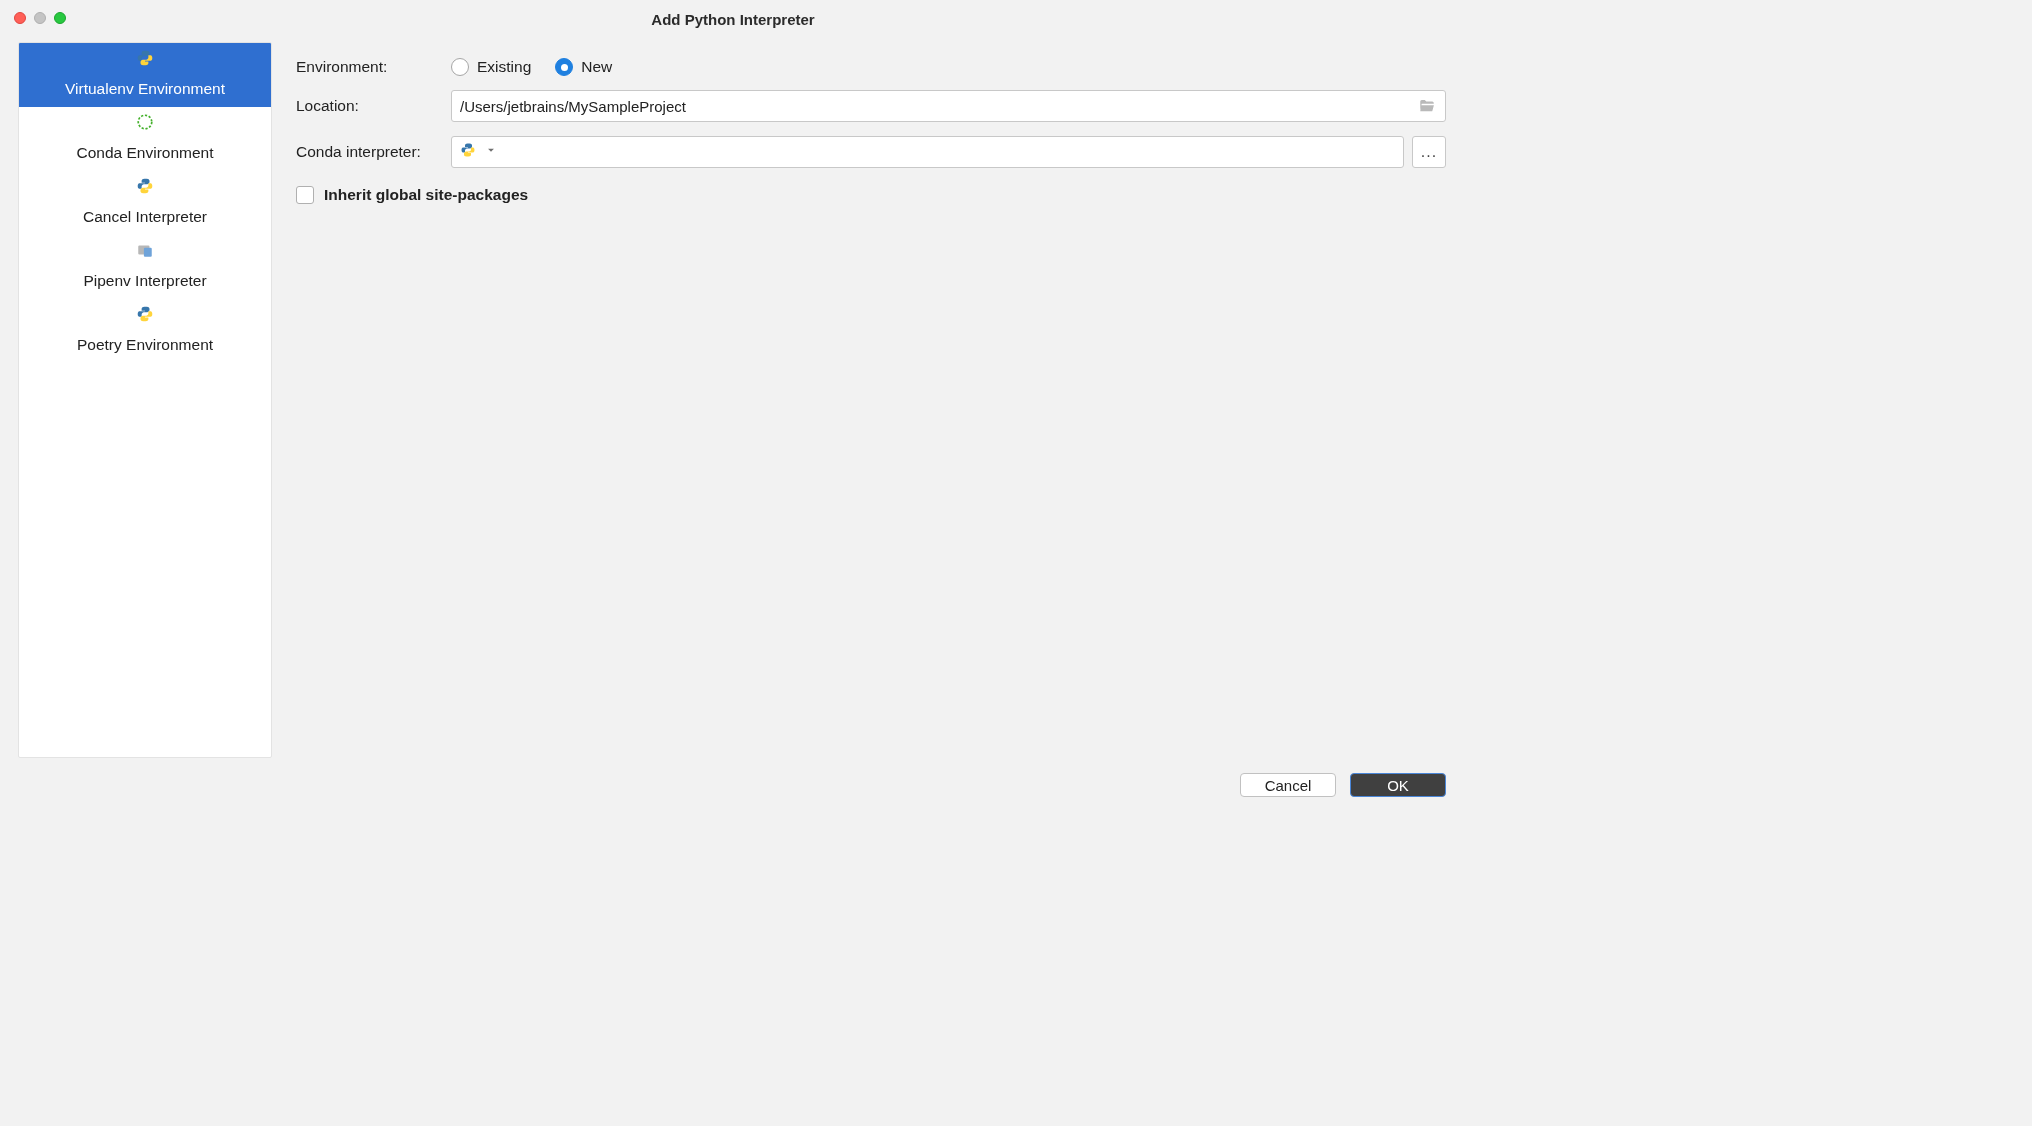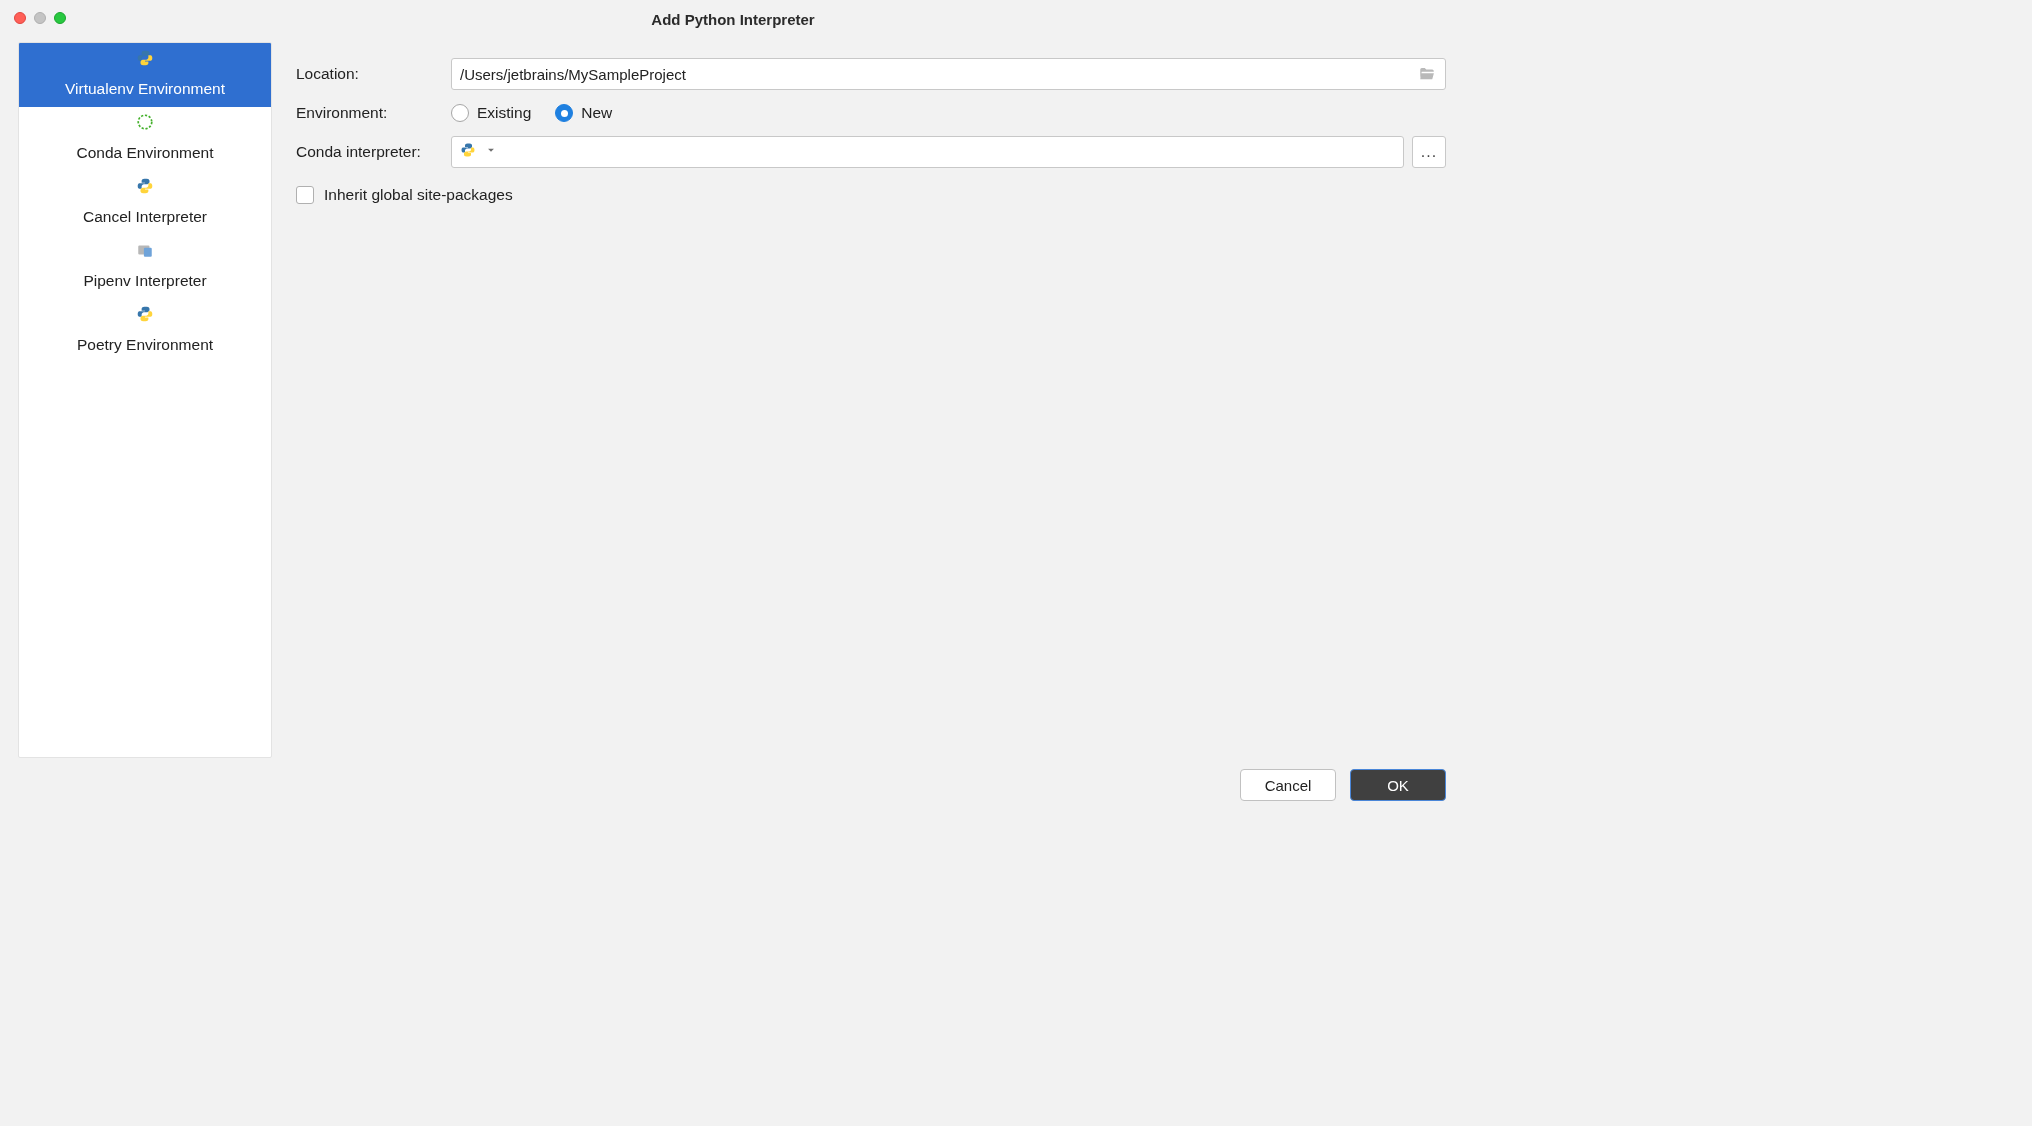--- a/index.html
+++ b/index.html
@@ -156,21 +156,21 @@
       bottom: 0; left: 0; right: 0;
       height: 54px;
       display: flex;
       justify-content: flex-end;
       align-items: center;
       gap: 14px;
       padding-right: 20px;
     }
     .btn {
       min-width: 96px;
-      height: 32px;
+      height: 24px;
       padding: 0 22px;
       border-radius: 4px;
       font-size: 15px;
       display: inline-flex;
       align-items: center;
       justify-content: center;
       cursor: pointer;
       border: 1px solid #c1c1c1;
       background: #fff;
       color: #222;
@@ -242,44 +242,44 @@
           <path fill="#3776ab" d="M15 3c-4 0-5 2-5 4v3h6v1H7c-2 0-4 1-4 5s2 5 4 5h3v-4c0-2 2-4 4-4h6c2 0 4-2 4-4V7c0-2-1-4-5-4h-4z"></path>
           <path fill="#ffd43b" d="M17 29c4 0 5-2 5-4v-3h-6v-1h9c2 0 4-1 4-5s-2-5-4-5h-3v4c0 2-2 4-4 4h-6c-2 0-4 2-4 4v2c0 2 1 4 5 4h4z"></path>
         </svg>
       </span>
       <span>Poetry Environment</span>
     </div>
 
   </div>
 
   <div class="main">
-
-    <div class="row">
-      <div class="row-label">Location:</div>
-      <div class="text-input-wrap">
-        <input type="text" value="/Users/jetbrains/MySampleProject" style="">
-        <span class="trailing-icon">
-          <svg viewBox="0 0 24 24" width="18" height="18" fill="currentColor">
-            <path d="M3 6a2 2 0 0 1 2-2h4l2 2h8a2 2 0 0 1 2 2v1H5l-2 8V6zm1.2 5h17L19 19H3l1.2-8z"></path>
-          </svg>
-        </span>
-      </div>
-    </div>
 
     <div class="row">
       <div class="row-label">Environment:</div>
       <div class="radio-group">
         <label class="radio">
           <span class="dot"></span>
           <span>Existing</span>
         </label>
         <label class="radio selected">
           <span class="dot"></span>
           <span>New</span>
         </label>
+      </div>
+    </div>
+
+    <div class="row">
+      <div class="row-label">Location:</div>
+      <div class="text-input-wrap">
+        <input type="text" value="/Users/jetbrains/MySampleProject" style="">
+        <span class="trailing-icon">
+          <svg viewBox="0 0 24 24" width="18" height="18" fill="currentColor">
+            <path d="M3 6a2 2 0 0 1 2-2h4l2 2h8a2 2 0 0 1 2 2v1H5l-2 8V6zm1.2 5h17L19 19H3l1.2-8z"></path>
+          </svg>
+        </span>
       </div>
     </div>
 
     <div class="row">
       <div class="row-label">Conda interpreter:</div>
       <div class="combo-wrap">
         <div class="combo">
           <span class="icon">
             <svg viewBox="0 0 32 32" width="16" height="16">
               <path fill="#3776ab" d="M15 3c-4 0-5 2-5 4v3h6v1H7c-2 0-4 1-4 5s2 5 4 5h3v-4c0-2 2-4 4-4h6c2 0 4-2 4-4V7c0-2-1-4-5-4h-4z"></path>
@@ -291,21 +291,21 @@
                 <path d="M7 10l5 5 5-5z"></path>
               </svg>
           </span>
         </div>
         <div class="browse-btn">
           <span>...</span>
         </div>
       </div>
     </div>
 
-    <div class="check-row" style="margin-top:18px;">
+    <div class="check-row" style="margin-top:18px;font-weight:bold;">
       <span class="check-box"></span>
       <span>Inherit global site-packages</span>
     </div>
 
   </div>
 </div>
 
 <div class="footer">
   <div class="btn">
     <span>Cancel</span>

